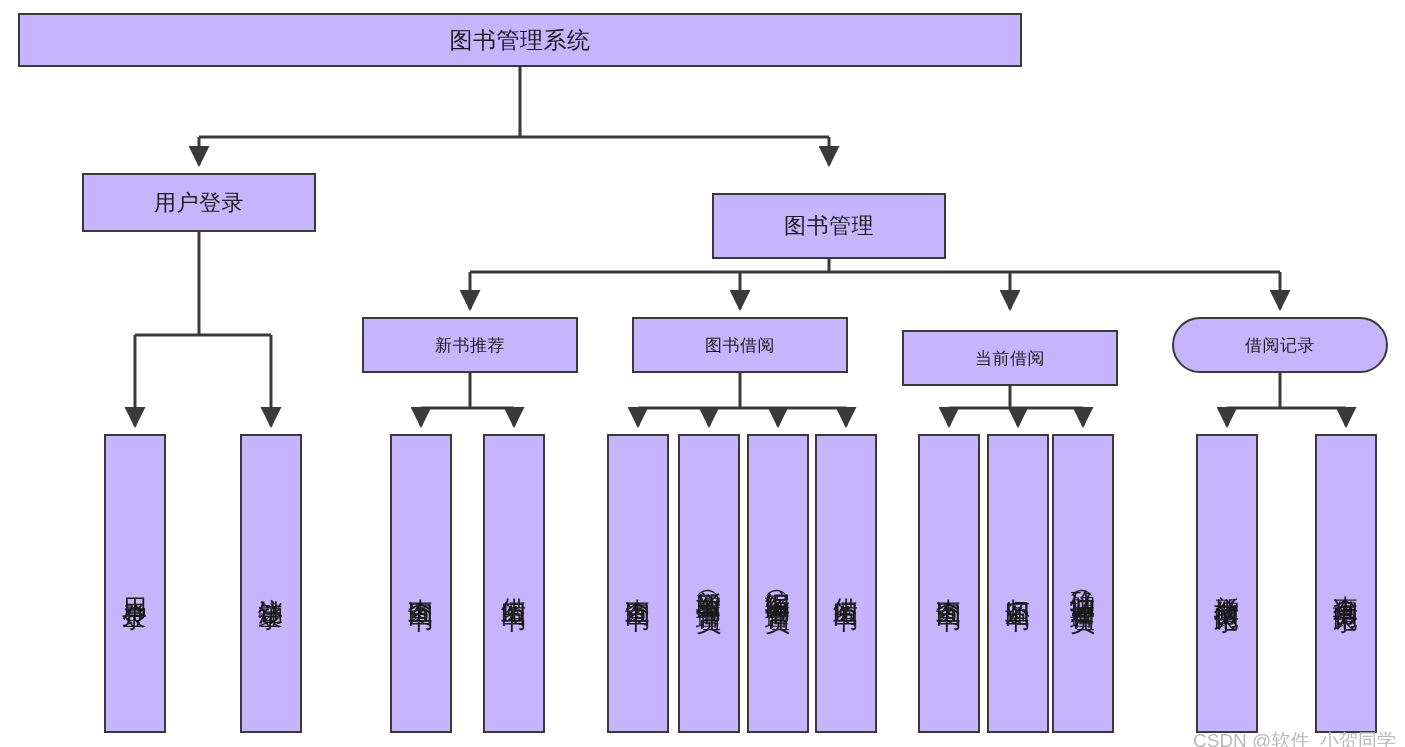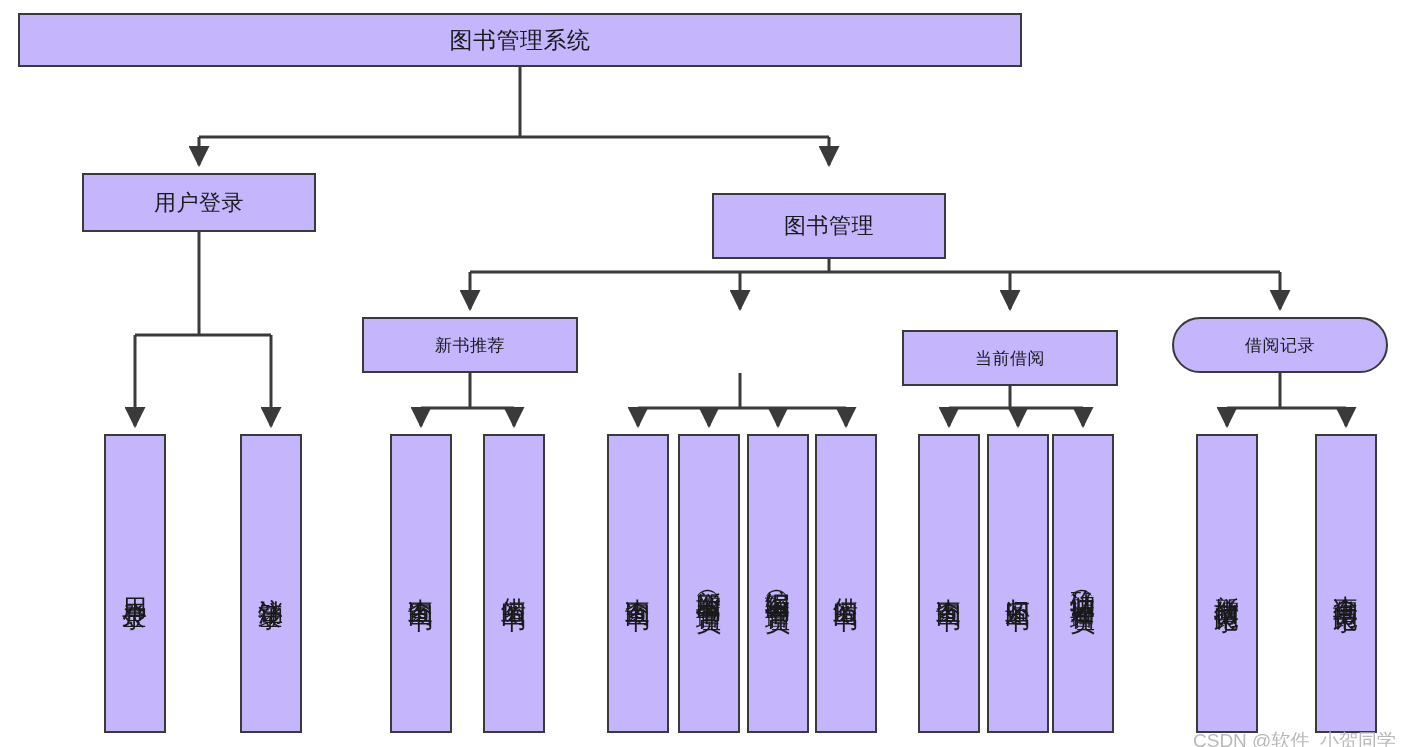--- a/index.html
+++ b/index.html
@@ -130,20 +130,23 @@
   <div class="node lvl1" style="left:82px; top:173px; width:234px; height:59px;">
     <span class="label">用户登录</span>
   </div>
   <div class="node lvl1" style="left:712px; top:173px; width:234px; height:66px;margin-top:20px;">
     <span class="label">图书管理</span>
   </div>
 
   <div class="node lvl2" style="left:362px; top:317px; width:216px; height:56px;">
     <span class="label">新书推荐</span>
   </div>
+  <div class="node lvl2" style="left:632px; top:317px; width:216px; height:56px;">
+    <span class="label">图书借阅</span>
+  </div>
   <div class="node lvl2" style="left:902px; top:317px; width:216px; height:56px;margin-top:13px;">
     <span class="label">当前借阅</span>
   </div>
   <div class="node lvl2" style="left:1172px; top:317px; width:216px; height:56px;border-radius:28px;">
     <span class="label">借阅记录</span>
   </div>
 
   <div class="node leaf" style="left:104px; top:434px; width:62px; height:299px;">
     <span class="label">用户登录</span>
   </div>

